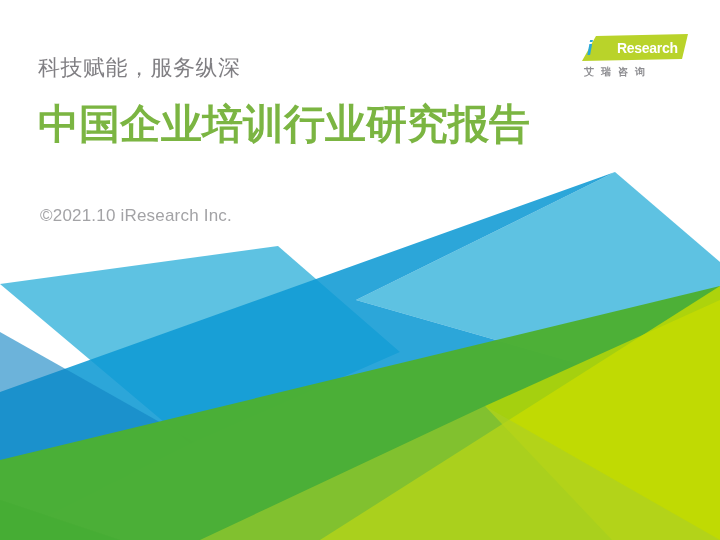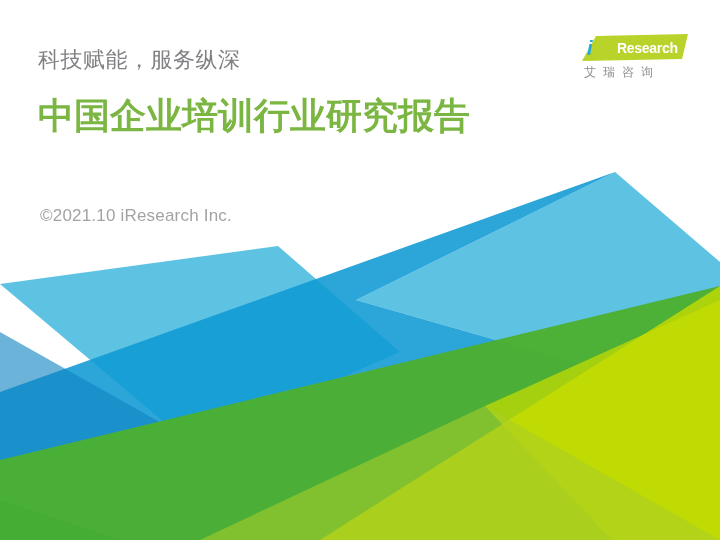--- a/index.html
+++ b/index.html
@@ -26,33 +26,33 @@
     z-index: 1;
   }
   .bg-art svg {
     display: block;
   }
 
   
   .title-block {
     position: absolute;
     left: 38px;
-    top: 46px;
+    top: 54px;
     z-index: 5;
   }
   .subtitle {
     font-size: 22px;
     line-height: 28px;
     color: #807f83;
     letter-spacing: 0.5px;
     white-space: nowrap;
   }
   .main-title {
     margin-top: 18px;
-    font-size: 36px;
+    font-size: 41px;
     line-height: 48px;
     font-weight: bold;
     color: #7bb542;
     letter-spacing: 0px;
     white-space: nowrap;
   }
   .copyright {
     position: absolute;
     left: 40px;
     top: 208px;
@@ -103,25 +103,26 @@
     line-height: 24px;
     font-weight: bold;
     font-style: italic;
     color: #29a8d8;
     white-space: nowrap;
   }
   .logo-cn {
     position: absolute;
     left: 6px;
     top: 31px;
-    font-size: 12px;
+    font-size: 10px;
     line-height: 14px;
     color: #8d8d91;
     letter-spacing: 7px;
     white-space: nowrap;
+    font-weight: bold;
   }
 </style>
 </head>
 <body>
 
 <div class="slide">
 
   <div class="bg-art">
     <svg width="720" height="540" viewBox="0 0 720 540" xmlns="http://www.w3.org/2000/svg">
 

